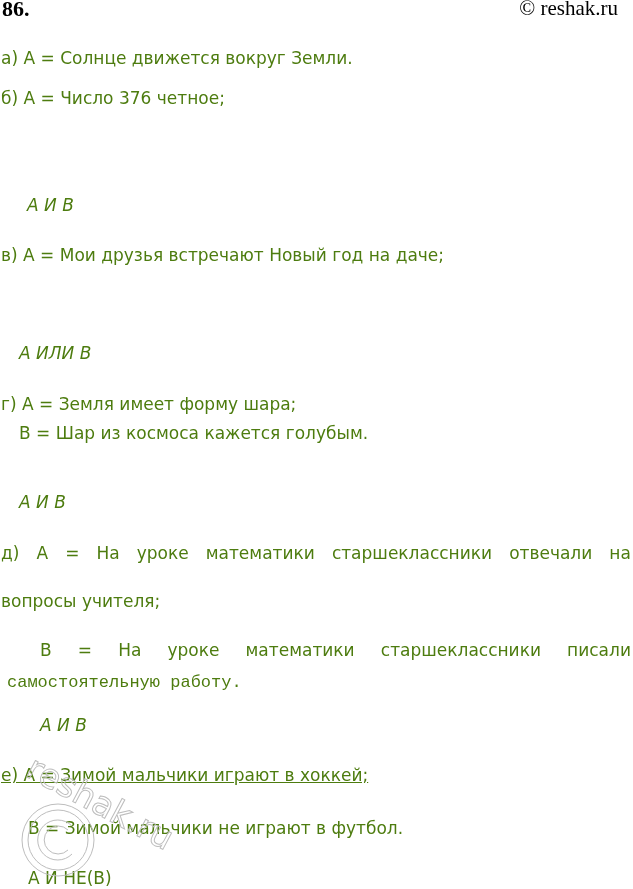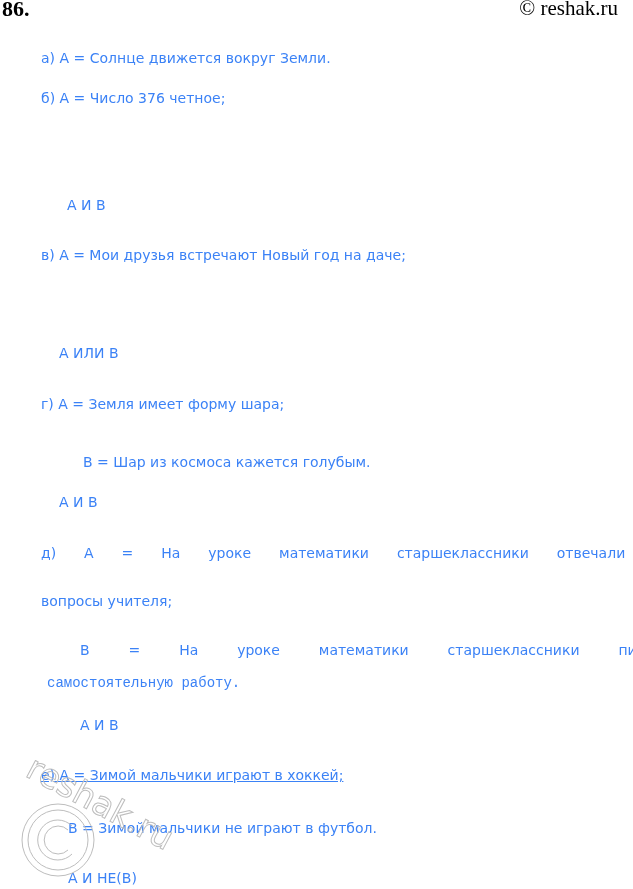--- a/index.html
+++ b/index.html
@@ -33,28 +33,28 @@
     .header-copy {
       position: absolute;
       right: 3px;
       top: -4px;
       font-family: "Liberation Serif", "DejaVu Serif", serif;
       font-size: 21px;
       color: #000;
     }
     .line {
       position: absolute;
-      font-size: 14px;
+      font-size: 17px;
       line-height: 24px;
       white-space: nowrap;
       letter-spacing: 0px;
-      color: #3b82f6;
-      padding-left: 40px;
+      color: #4d7c0f;
     }
     .it {
+      font-style: italic;
     }
     .justify {
       display: flex;
       justify-content: space-between;
       white-space: nowrap;
     }
     .watermark {
       position: absolute;
       left: 0;
       top: 760px;
@@ -73,21 +73,21 @@
 
   <div class="line" style="left:1px; top:46px;">а) А = Солнце движется вокруг Земли.</div>
 
   <div class="line" style="left:1px; top:86px;">б) А = Число 376 четное;</div>
   <div class="line it" style="left:27px; top:193px;">А И В</div>
 
   <div class="line" style="left:1px; top:243px;">в) А = Мои друзья встречают Новый год на даче;</div>
   <div class="line it" style="left:19px; top:341px;">А ИЛИ В</div>
 
   <div class="line" style="left:1px; top:392px;">г) А = Земля имеет форму шара;</div>
-  <div class="line" style="left:19px; top:450px;margin-left:24px;">В = Шар из космоса кажется голубым.</div>
+  <div class="line" style="left:19px; top:421px;">В = Шар из космоса кажется голубым.</div>
   <div class="line it" style="left:19px; top:490px;">А И В</div>
 
   <div class="line justify" style="left:1px; top:541px; width:630px;">
     <span>д)</span>
     <span>А</span>
     <span>=</span>
     <span>На</span>
     <span>уроке</span>
     <span>математики</span>
     <span>старшеклассники</span>

